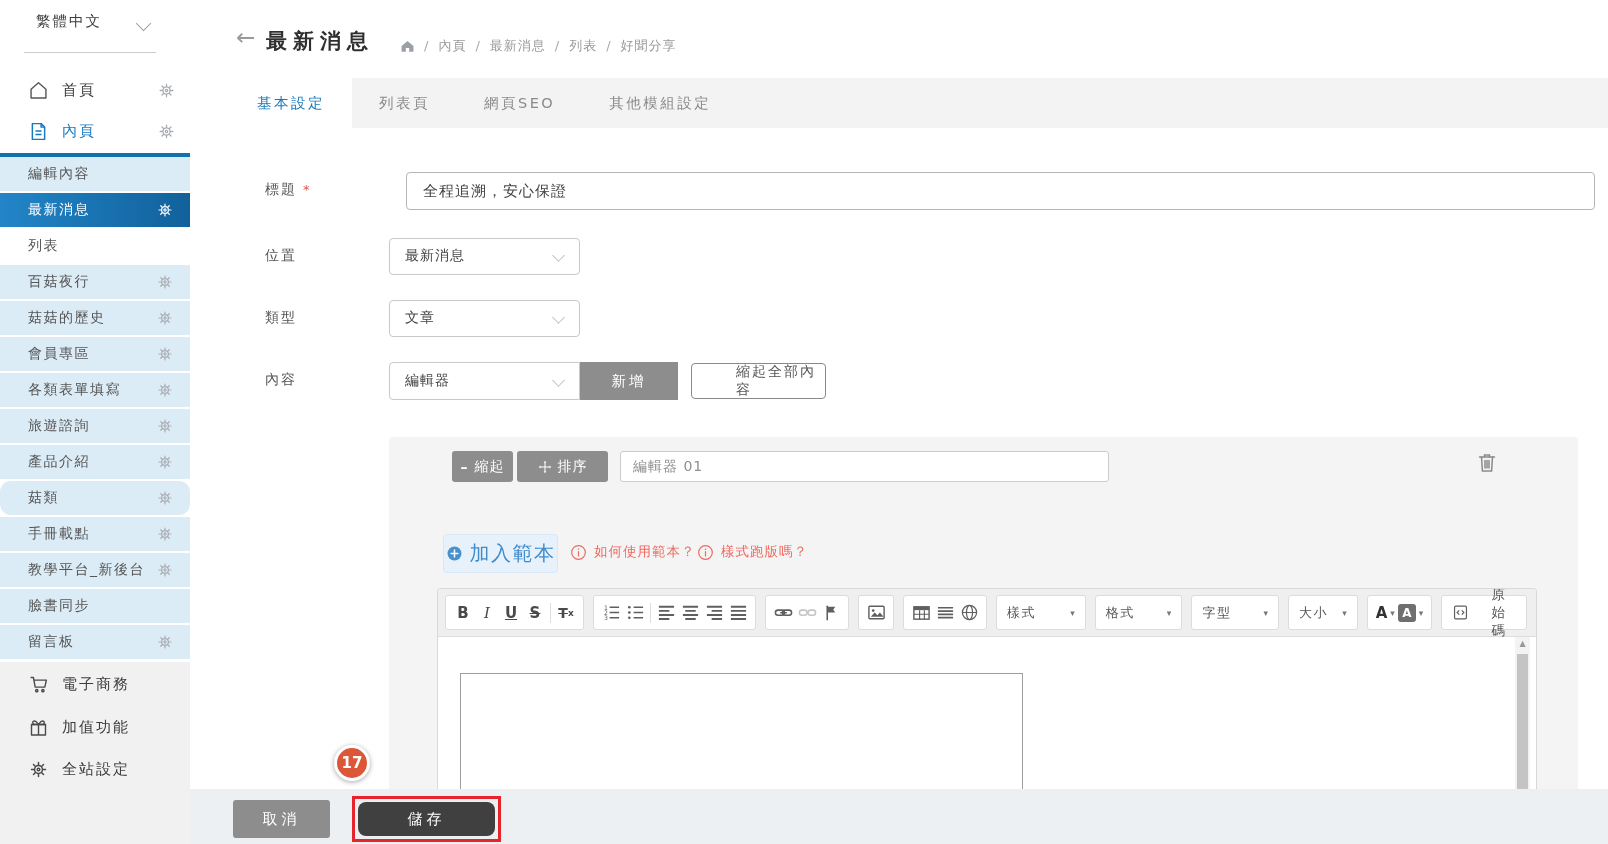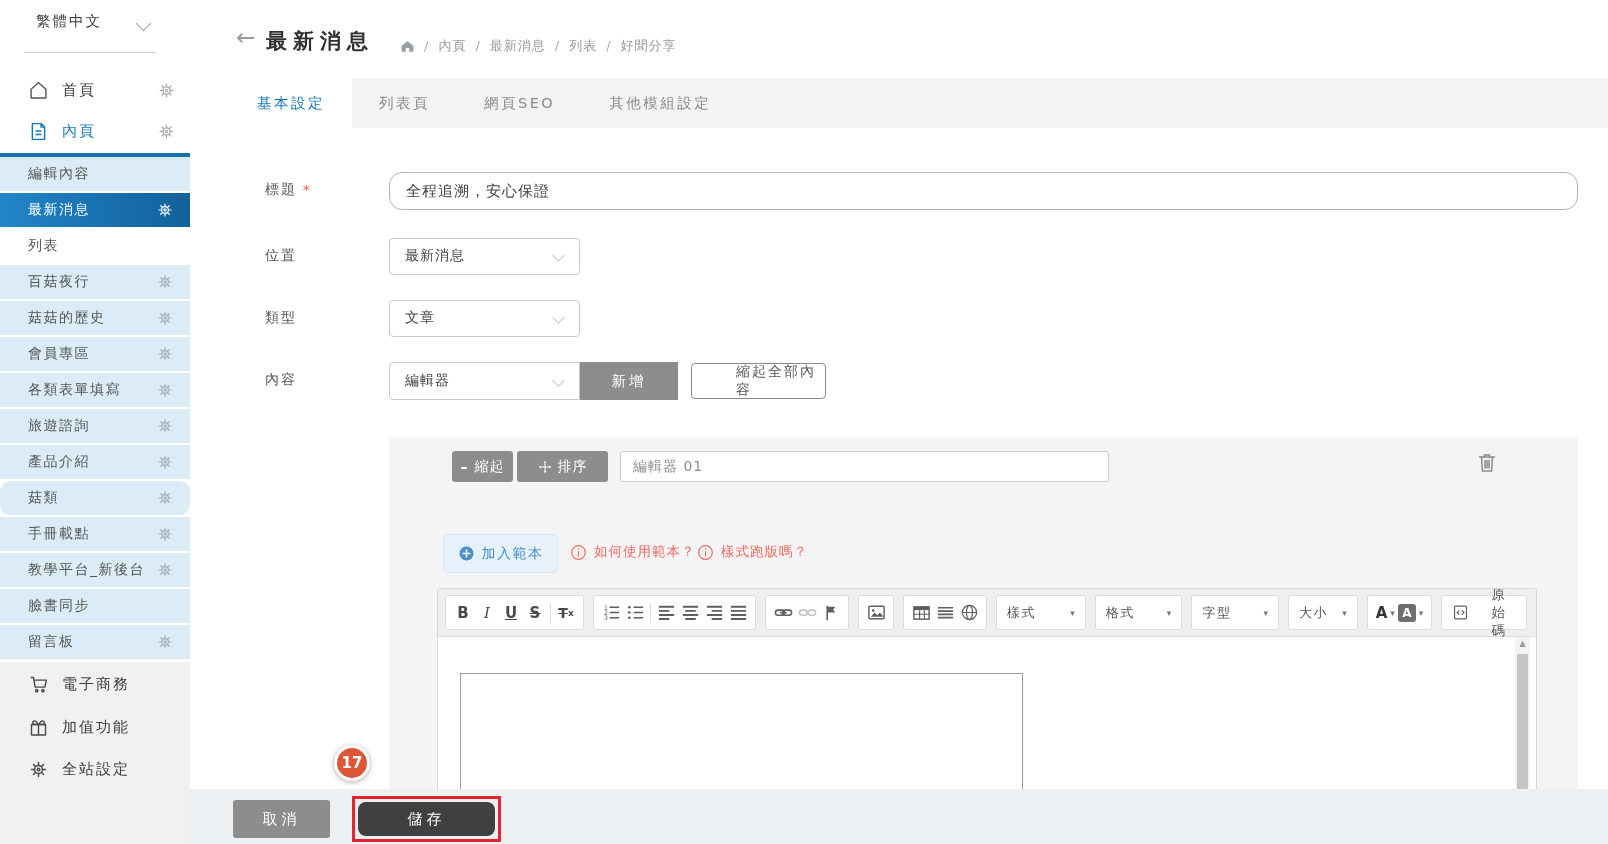--- a/index.html
+++ b/index.html
@@ -45,21 +45,21 @@
       border-right:1.5px solid #c2c2c2;border-bottom:1.5px solid #c2c2c2;transform:rotate(45deg);}
   .gray-btn{box-sizing:border-box;background:#8d8d8d;color:#fff;border:none;border-radius:3px;
       font-size:14.5px;letter-spacing:3px;font-family:inherit;cursor:pointer;display:flex;align-items:center;justify-content:center;}
   .outline-btn{position:absolute;box-sizing:border-box;background:#fff;border:1px solid #8a8a8a;border-radius:4px;
       color:#555;font-size:14px;letter-spacing:2px;display:flex;align-items:center;justify-content:center;cursor:pointer;}
   
   .panel{position:absolute;left:389px;top:437px;width:1189px;height:352px;background:#f4f4f5;border-radius:4px 4px 0 0;}
   .name-input{position:absolute;left:231px;top:14px;width:489px;height:31px;box-sizing:border-box;
       background:#fff;border:1px solid #ccc;border-radius:3px;font-size:14px;color:#8f8f8f;padding:0 12px;font-family:inherit;letter-spacing:1px;}
   .tpl-btn{position:absolute;left:54px;top:97px;width:115px;height:39px;box-sizing:border-box;background:#e7f1fb;
-      border:1px solid #d9e8f6;border-radius:4px;color:#3f8ccc;font-size:14px;letter-spacing:1.5px;
+      border:1px solid #d9e8f6;border-radius:4px;color:#3f8ccc;font-size:20px;letter-spacing:1.5px;
       display:flex;align-items:center;justify-content:center;gap:7px;cursor:pointer;}
   .help-link{position:absolute;top:106px;display:flex;align-items:center;gap:7px;color:#ee6a5f;font-size:13.5px;letter-spacing:1px;cursor:pointer;}
   .editor-box{position:absolute;left:48px;top:151px;width:1100px;height:201px;box-sizing:border-box;
       border:1px solid #d9d9d9;border-bottom:none;border-radius:4px 4px 0 0;background:#fff;overflow:hidden;}
   .ck-toolbar{position:absolute;left:0;top:0;right:0;height:48px;background:#efefef;border-bottom:1px solid #ddd;
       display:flex;align-items:center;padding-left:7px;box-sizing:border-box;}
   .chip{background:#fff;border:1px solid #dcdcdc;border-radius:3px;height:33px;display:flex;align-items:center;
       padding:0 5px;margin-right:9px;cursor:pointer;}
   .chip .tbtn{width:24px;height:26px;display:flex;align-items:center;justify-content:center;cursor:pointer;}
   .chip .sep{width:1px;height:20px;background:#ddd;margin:0 3px;}
@@ -309,21 +309,21 @@
   </div>
 
   <div class="tabstrip">
     <div class="tab active">基本設定</div>
     <div class="tab">列表頁</div>
     <div class="tab">網頁SEO</div>
     <div class="tab">其他模組設定</div>
   </div>
 
   <div class="flabel" style="top:181px;"><span>標題</span><span class="req">*</span></div>
-  <input class="text-input" style="left: 389px; top: 172px; width: 1189px; height: 38px; border-radius: 13px;" value="全程追溯，安心保證">
+  <input class="text-input" style="left: 406px; top: 172px; width: 1189px; height: 38px;" value="全程追溯，安心保證">
 
   <div class="flabel" style="top:247px;">位置</div>
   <div class="selectbox" style="left:389px;top:238px;width:191px;height:37px;">
     <span class="val">最新消息</span>
     <span class="chev"></span>
   </div>
 
   <div class="flabel" style="top:309px;">類型</div>
   <div class="selectbox" style="left:389px;top:300px;width:191px;height:37px;">
     <span class="val">文章</span>

